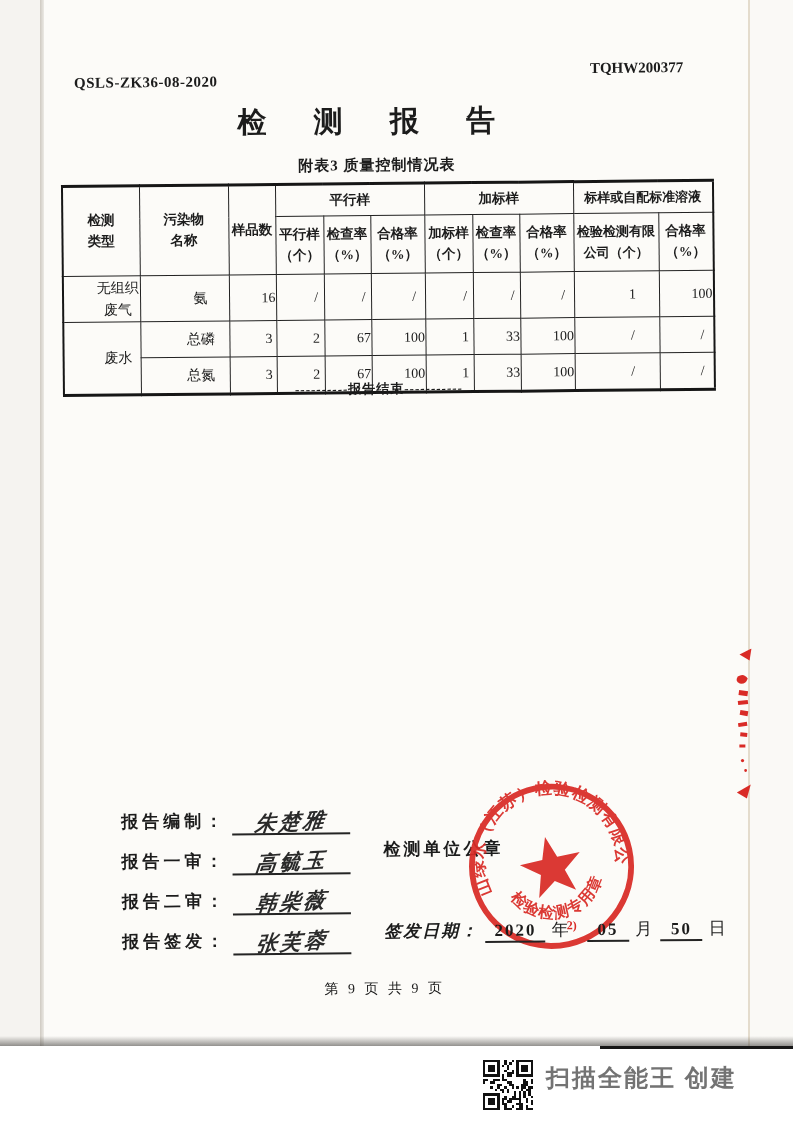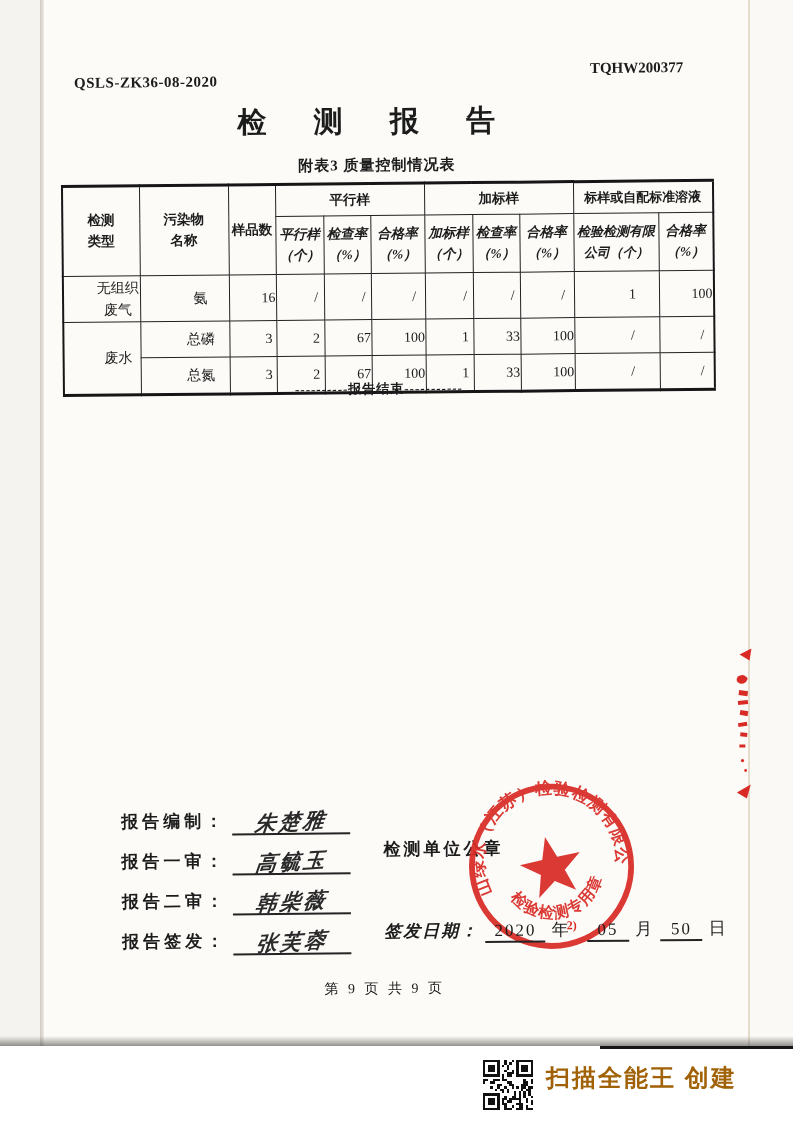--- a/index.html
+++ b/index.html
@@ -31,54 +31,54 @@
   
   table.qc{position:absolute;left:64px;top:182px;border-collapse:collapse;
     border:2px solid #161616;border-top-width:3px;border-bottom-width:3px;
     font-size:13.5px;table-layout:fixed;}
   table.qc th,table.qc td{border:1px solid #222;text-align:center;vertical-align:middle;
     padding:1px 0;font-weight:normal;line-height:1.55;overflow:hidden;}
   table.qc th{font-weight:600;}
   .preline{white-space:pre-line;margin-left:8px;}
   .nowrap{white-space:nowrap;}
   table.qc .grp{height:32px;}
-  table.qc .sub th{height:55px;font-style:italic;}
+  table.qc .sub th{height:55px;}
   table.qc .body-row td{height:33px;font-size:14px;padding-left:32px;}
   
   .report-end{position:absolute;left:60px;top:380px;width:640px;text-align:center;
     font-size:13px;font-weight:bold;letter-spacing:1px;}
   
   .sig-row{position:absolute;left:118px;height:38px;font-size:17px;}
   .sig-label{font-weight:bold;letter-spacing:4px;}
   .sig-line{display:inline-block;width:118px;border-bottom:2px solid #242424;
     margin-left:6px;text-align:center;vertical-align:baseline;}
   .sig-name{display:inline-block;font-family:"DejaVu Sans",sans-serif;font-size:21px;font-weight:bold;
     font-style:italic;transform:rotate(-3deg) skewX(-10deg);letter-spacing:3px;
     color:#2a2a2a;position:relative;top:3px;}
   
   .seal-label{position:absolute;left:380px;top:838px;font-size:17px;letter-spacing:3px;font-weight:bold;}
   .stamp{position:absolute;left:462px;top:782px;width:172px;height:172px;
     transform:rotate(-12deg);opacity:.93;}
   .date-row{position:absolute;left:380px;top:920px;font-size:17px;letter-spacing:2px;}
   .date-label{font-weight:bold;font-style:italic;}
   .date-val{display:inline-block;min-width:52px;text-align:center;
-    border-bottom:2px solid #242424;padding:0 4px;font-weight:normal;}
+    border-bottom:2px solid #242424;padding:0 4px;font-weight:bold;}
   .date-val.small{min-width:34px;}
   .stamp-artifact{color:#d92b26;font-size:12px;font-weight:bold;position:relative;top:-6px;left:-4px;letter-spacing:0;}
   
   .page-num{position:absolute;left:60px;top:980px;width:640px;text-align:center;
     font-size:14px;letter-spacing:3px;}
   
   .edge-frag{position:absolute;left:728px;top:652px;width:28px;height:158px;}
   
   .cs-strip{position:absolute;left:0;top:1046px;width:793px;height:76px;background:#ffffff;}
   .cs-line{position:absolute;left:600px;top:0;width:193px;height:3px;background:#161616;}
   .qr{position:absolute;left:483px;top:11px;width:50px;height:56px;}
   .cs-text{position:absolute;left:546px;top:16px;font-size:24px;letter-spacing:2px;
-    color:#a16207;font-weight:600;font-family:"Liberation Sans","DejaVu Sans",sans-serif;}
+    color:#737373;font-weight:600;font-family:"Liberation Sans","DejaVu Sans",sans-serif;}
 </style>
 </head>
 <body>
 
 <div class="scan-left-strip"></div>
 <div class="paper"></div>
 <div class="scan-left-edge"></div>
 <div class="scan-right-edge"></div>
 <div class="scan-right-strip"></div>
 

